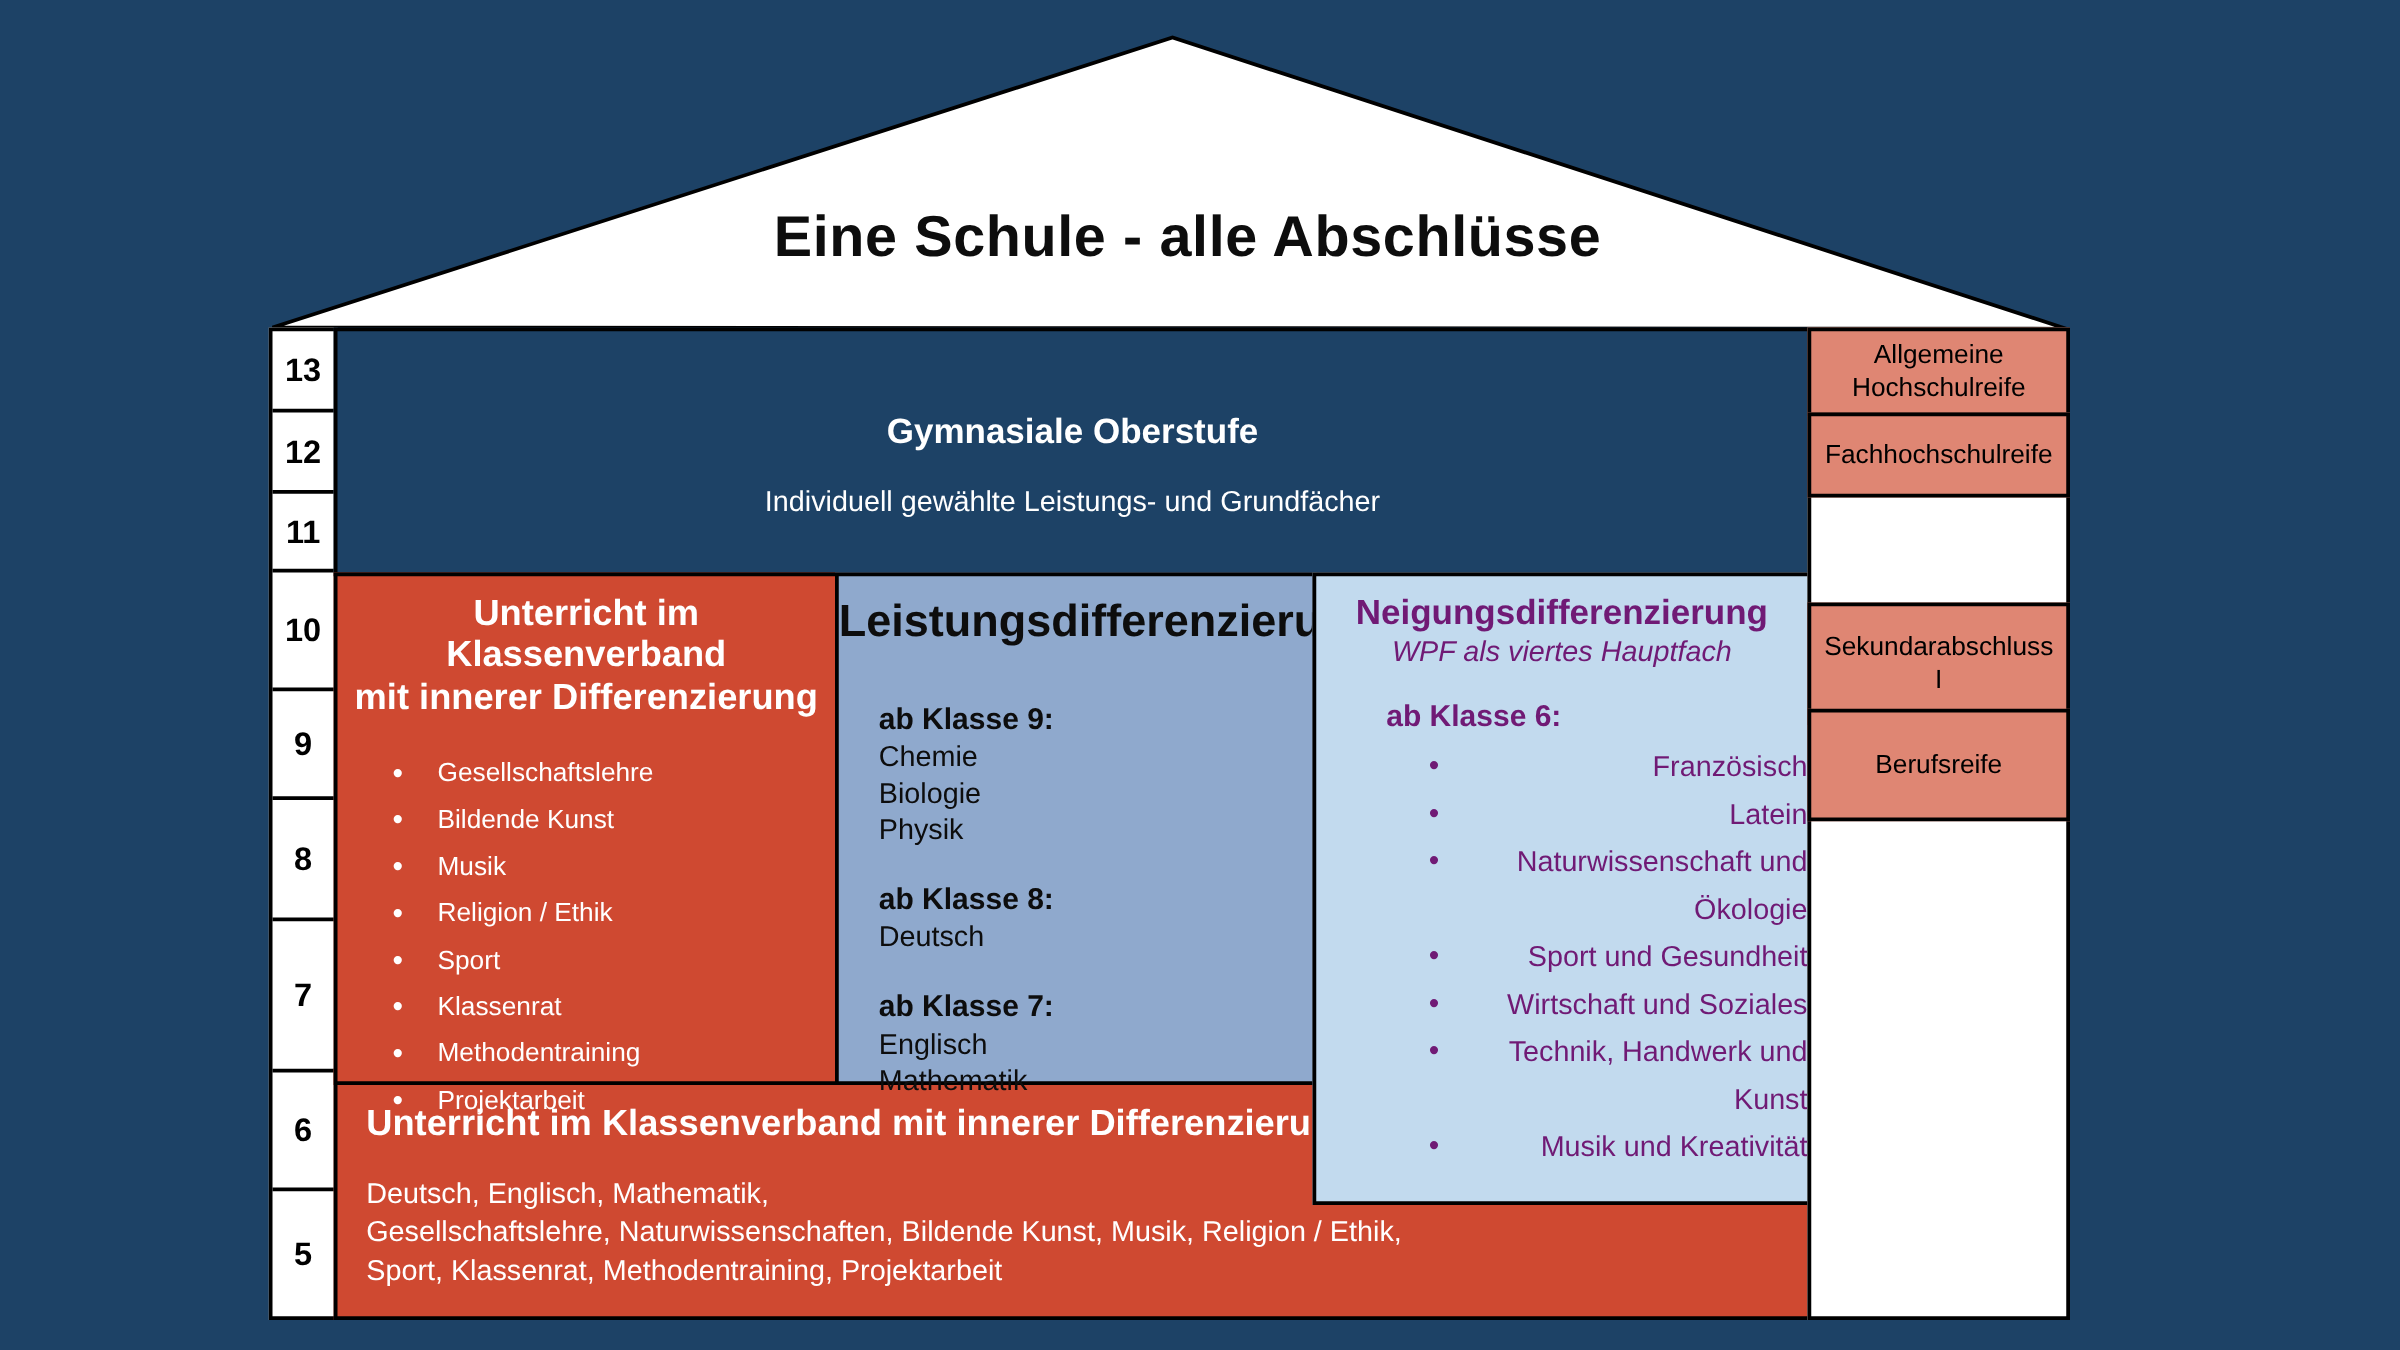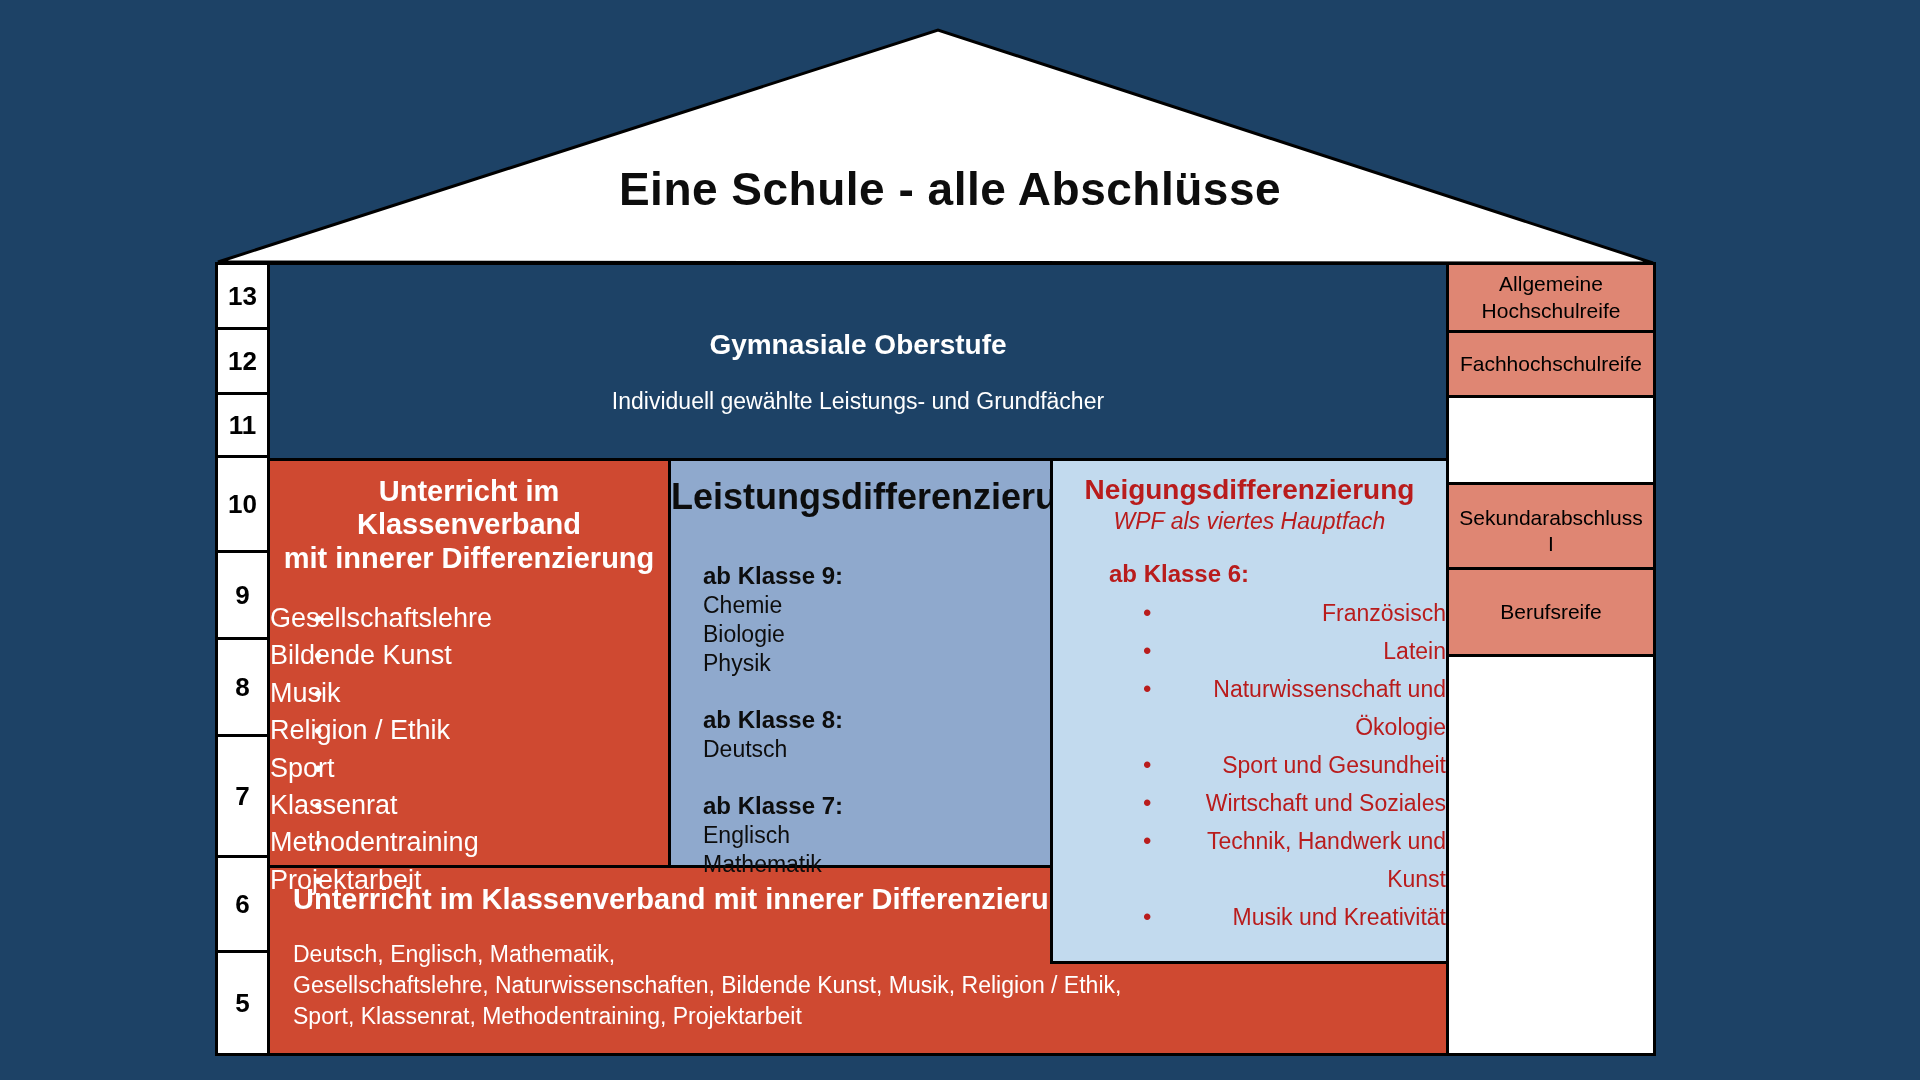--- a/index.html
+++ b/index.html
@@ -30,35 +30,35 @@
 
   
   #oberstufe{left:267px;top:262px;width:1182px;height:199px;background:#1d4266;color:#fff;
     display:flex;flex-direction:column;align-items:center;padding-top:64px;}
   #oberstufe .t1{font-size:28px;font-weight:bold;}
   #oberstufe .t2{font-size:23px;margin-top:27px;}
 
   #red-upper{left:267px;top:458px;width:404px;height:410px;background:#cf4931;color:#fff;}
   #red-upper .block-title{margin:14px 6px 0;text-align:center;font-size:29px;font-weight:bold;line-height:1.15;}
   #red-upper ul{list-style:none;margin:25px 0 0;padding:0;}
-  #red-upper li{position:relative;font-size:27px;line-height:37.4px;}
+  #red-upper li{position:relative;padding-left:80px;font-size:21px;line-height:37.4px;}
   #red-upper li::before{content:"\2022";position:absolute;left:44px;top:0;font-size:24px;}
 
   #bluegray{left:668px;top:458px;width:385px;height:410px;background:#8fa9cd;color:#0d0d0d;}
   #bluegray .block-title{margin-top:15px;text-align:left;font-size:36px;font-weight:bold;}
   #bluegray .groups{padding-left:32px;margin-top:43px;}
   #bluegray .group{margin-bottom:27px;}
   #bluegray .group-label{font-size:24px;font-weight:bold;line-height:30px;}
   #bluegray .group-item{font-size:23px;line-height:29px;}
 
   #red-lower{left:267px;top:855px;width:1182px;height:201px;background:#cf4931;color:#fff;padding-left:23px;}
   #red-lower .block-title{margin-top:25px;font-size:29px;font-weight:bold;}
   #red-lower .lines{margin-top:23px;font-size:23px;line-height:31px;}
 
-  #lightblue{left:1050px;top:458px;width:399px;height:506px;background:#c2daee;color:#b91c1c;}
+  #lightblue{left:1050px;top:458px;width:399px;height:506px;background:#c2daee;color:#701a75;}
   #lightblue .block-title{margin-top:13px;text-align:center;font-size:28px;font-weight:bold;}
   #lightblue .block-sub{text-align:center;font-size:23px;font-style:italic;margin-top:2px;}
   #lightblue .group-label{font-size:24px;font-weight:bold;padding-left:56px;margin-top:25px;}
   #lightblue ul{list-style:none;margin:6px 0 0;padding:0;}
   #lightblue li{position:relative;padding-left:110px;font-size:23px;line-height:38px;text-align:right;}
   #lightblue li::before{content:"\2022";position:absolute;left:90px;top:0;font-size:24px;}
 
   
   #right-col{left:1446px;top:262px;width:210px;height:794px;background:#fff;}
   .badge{

